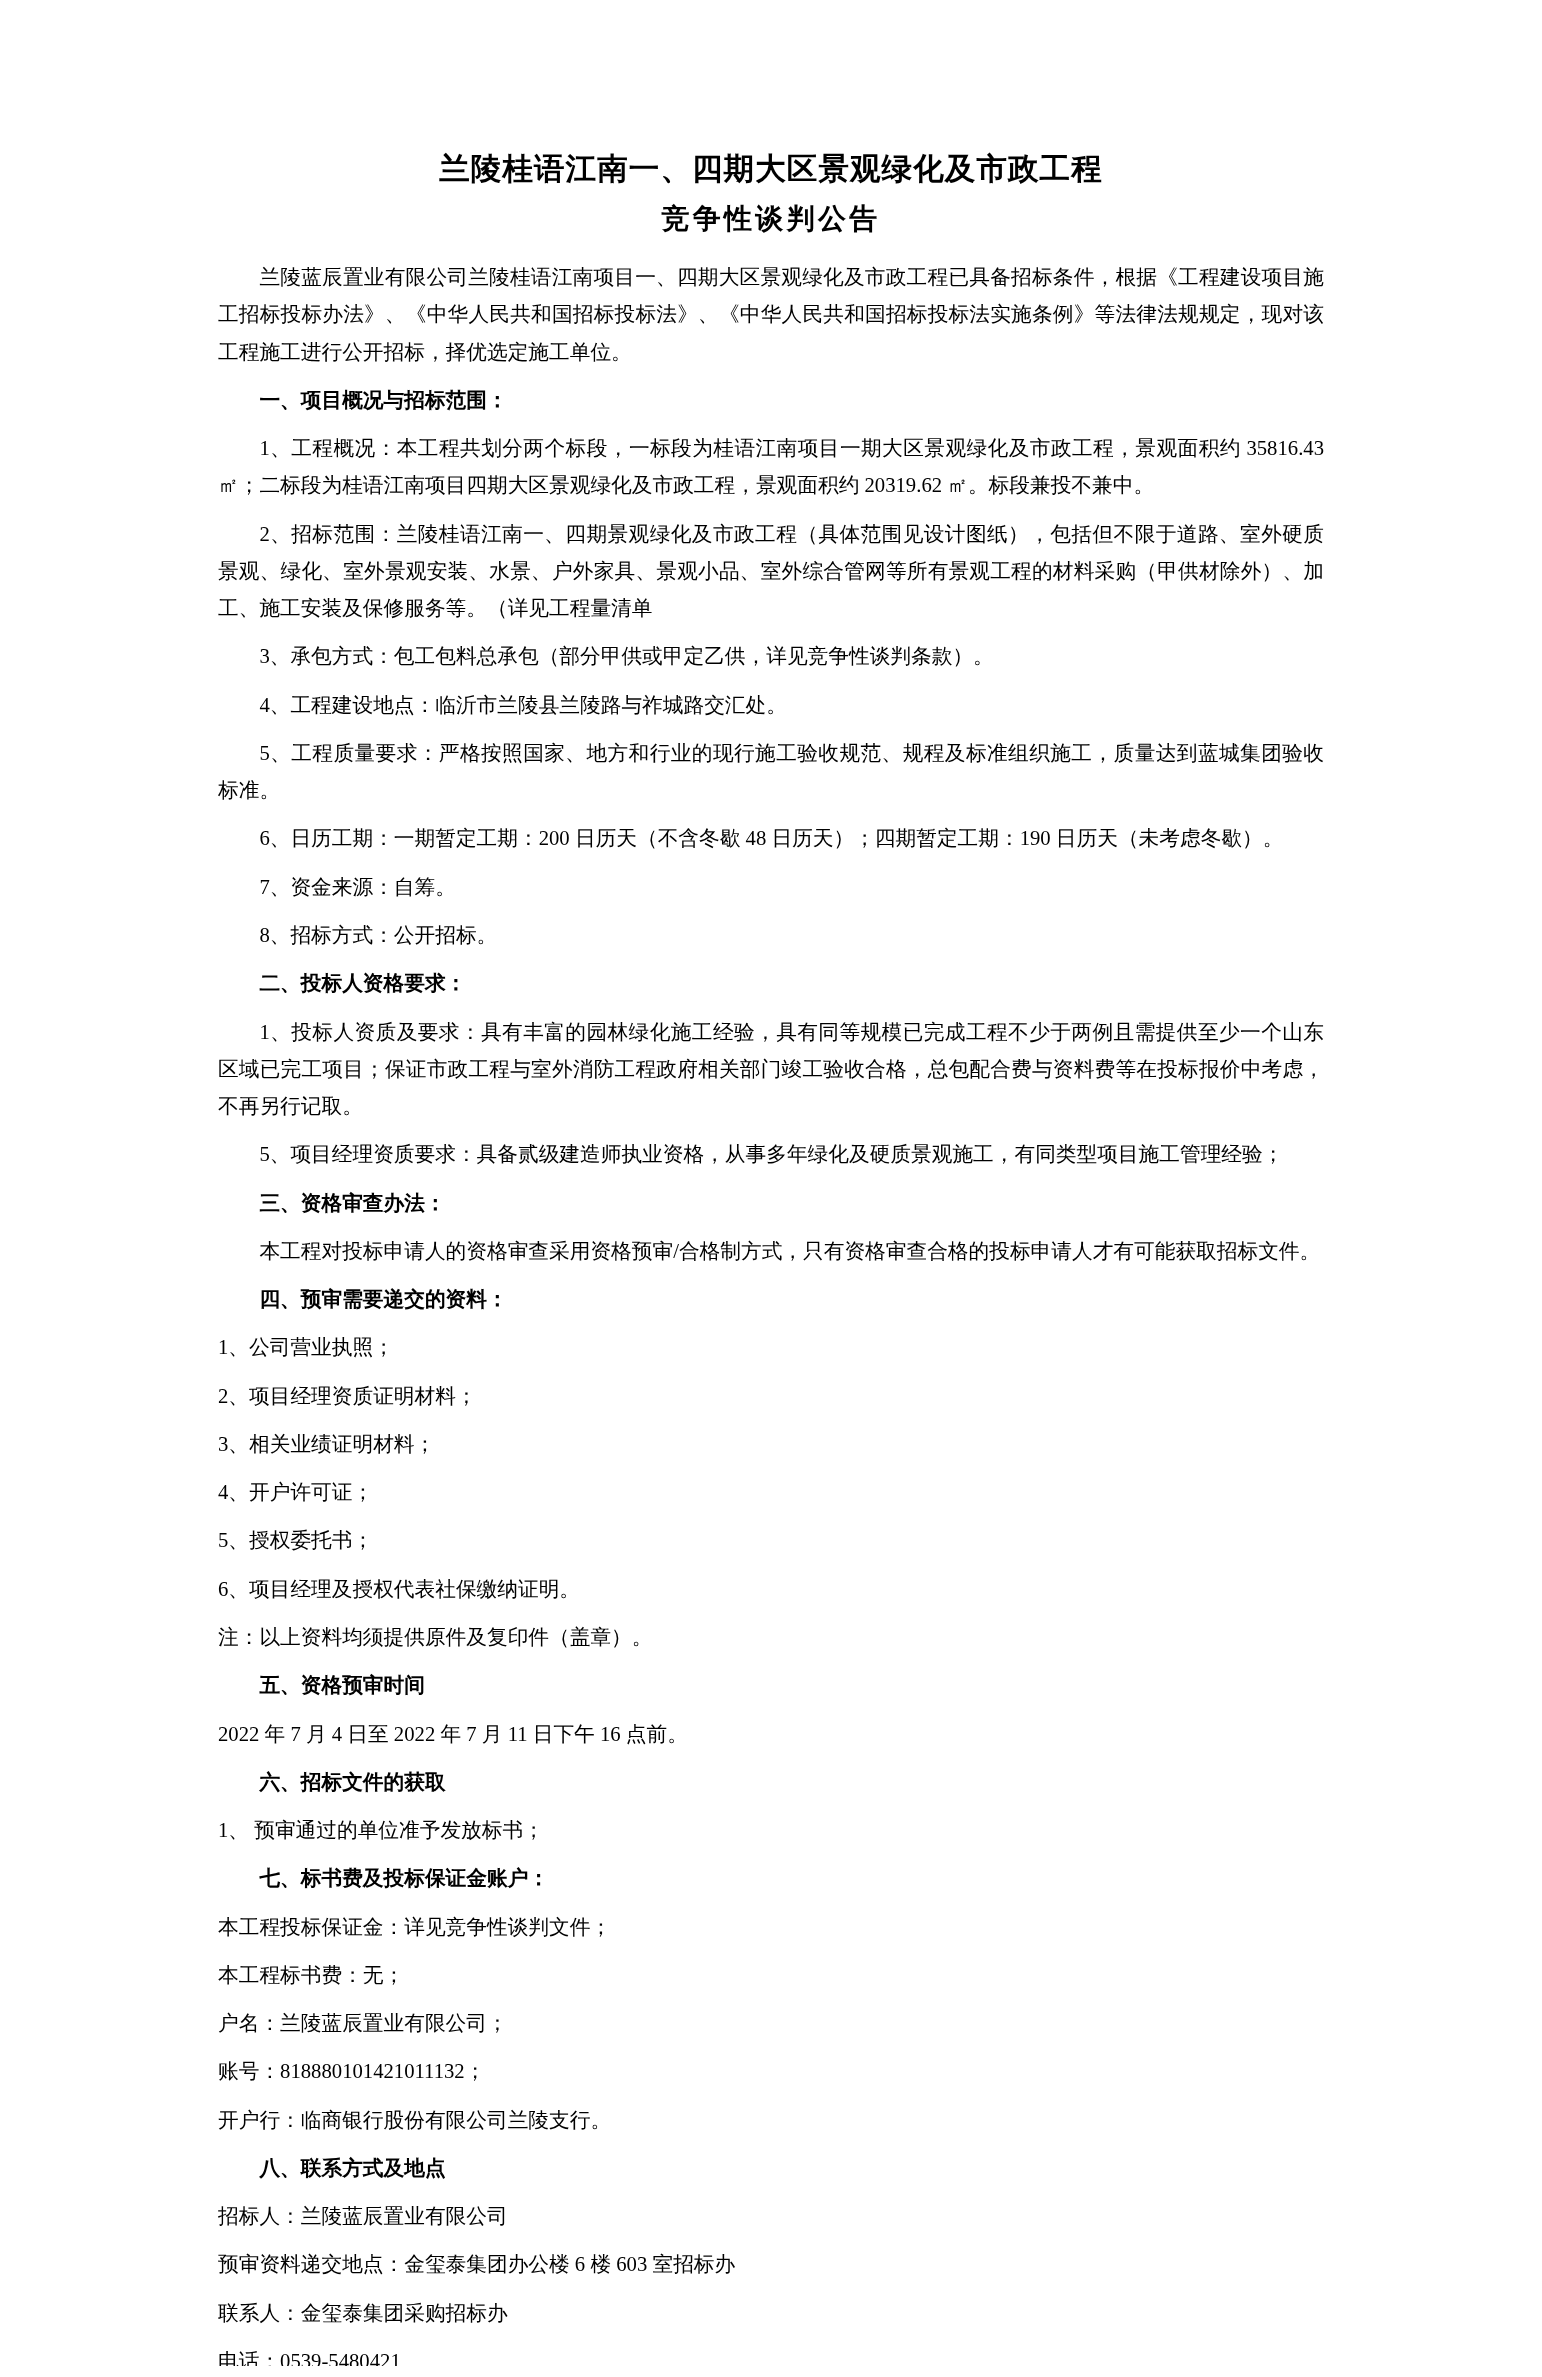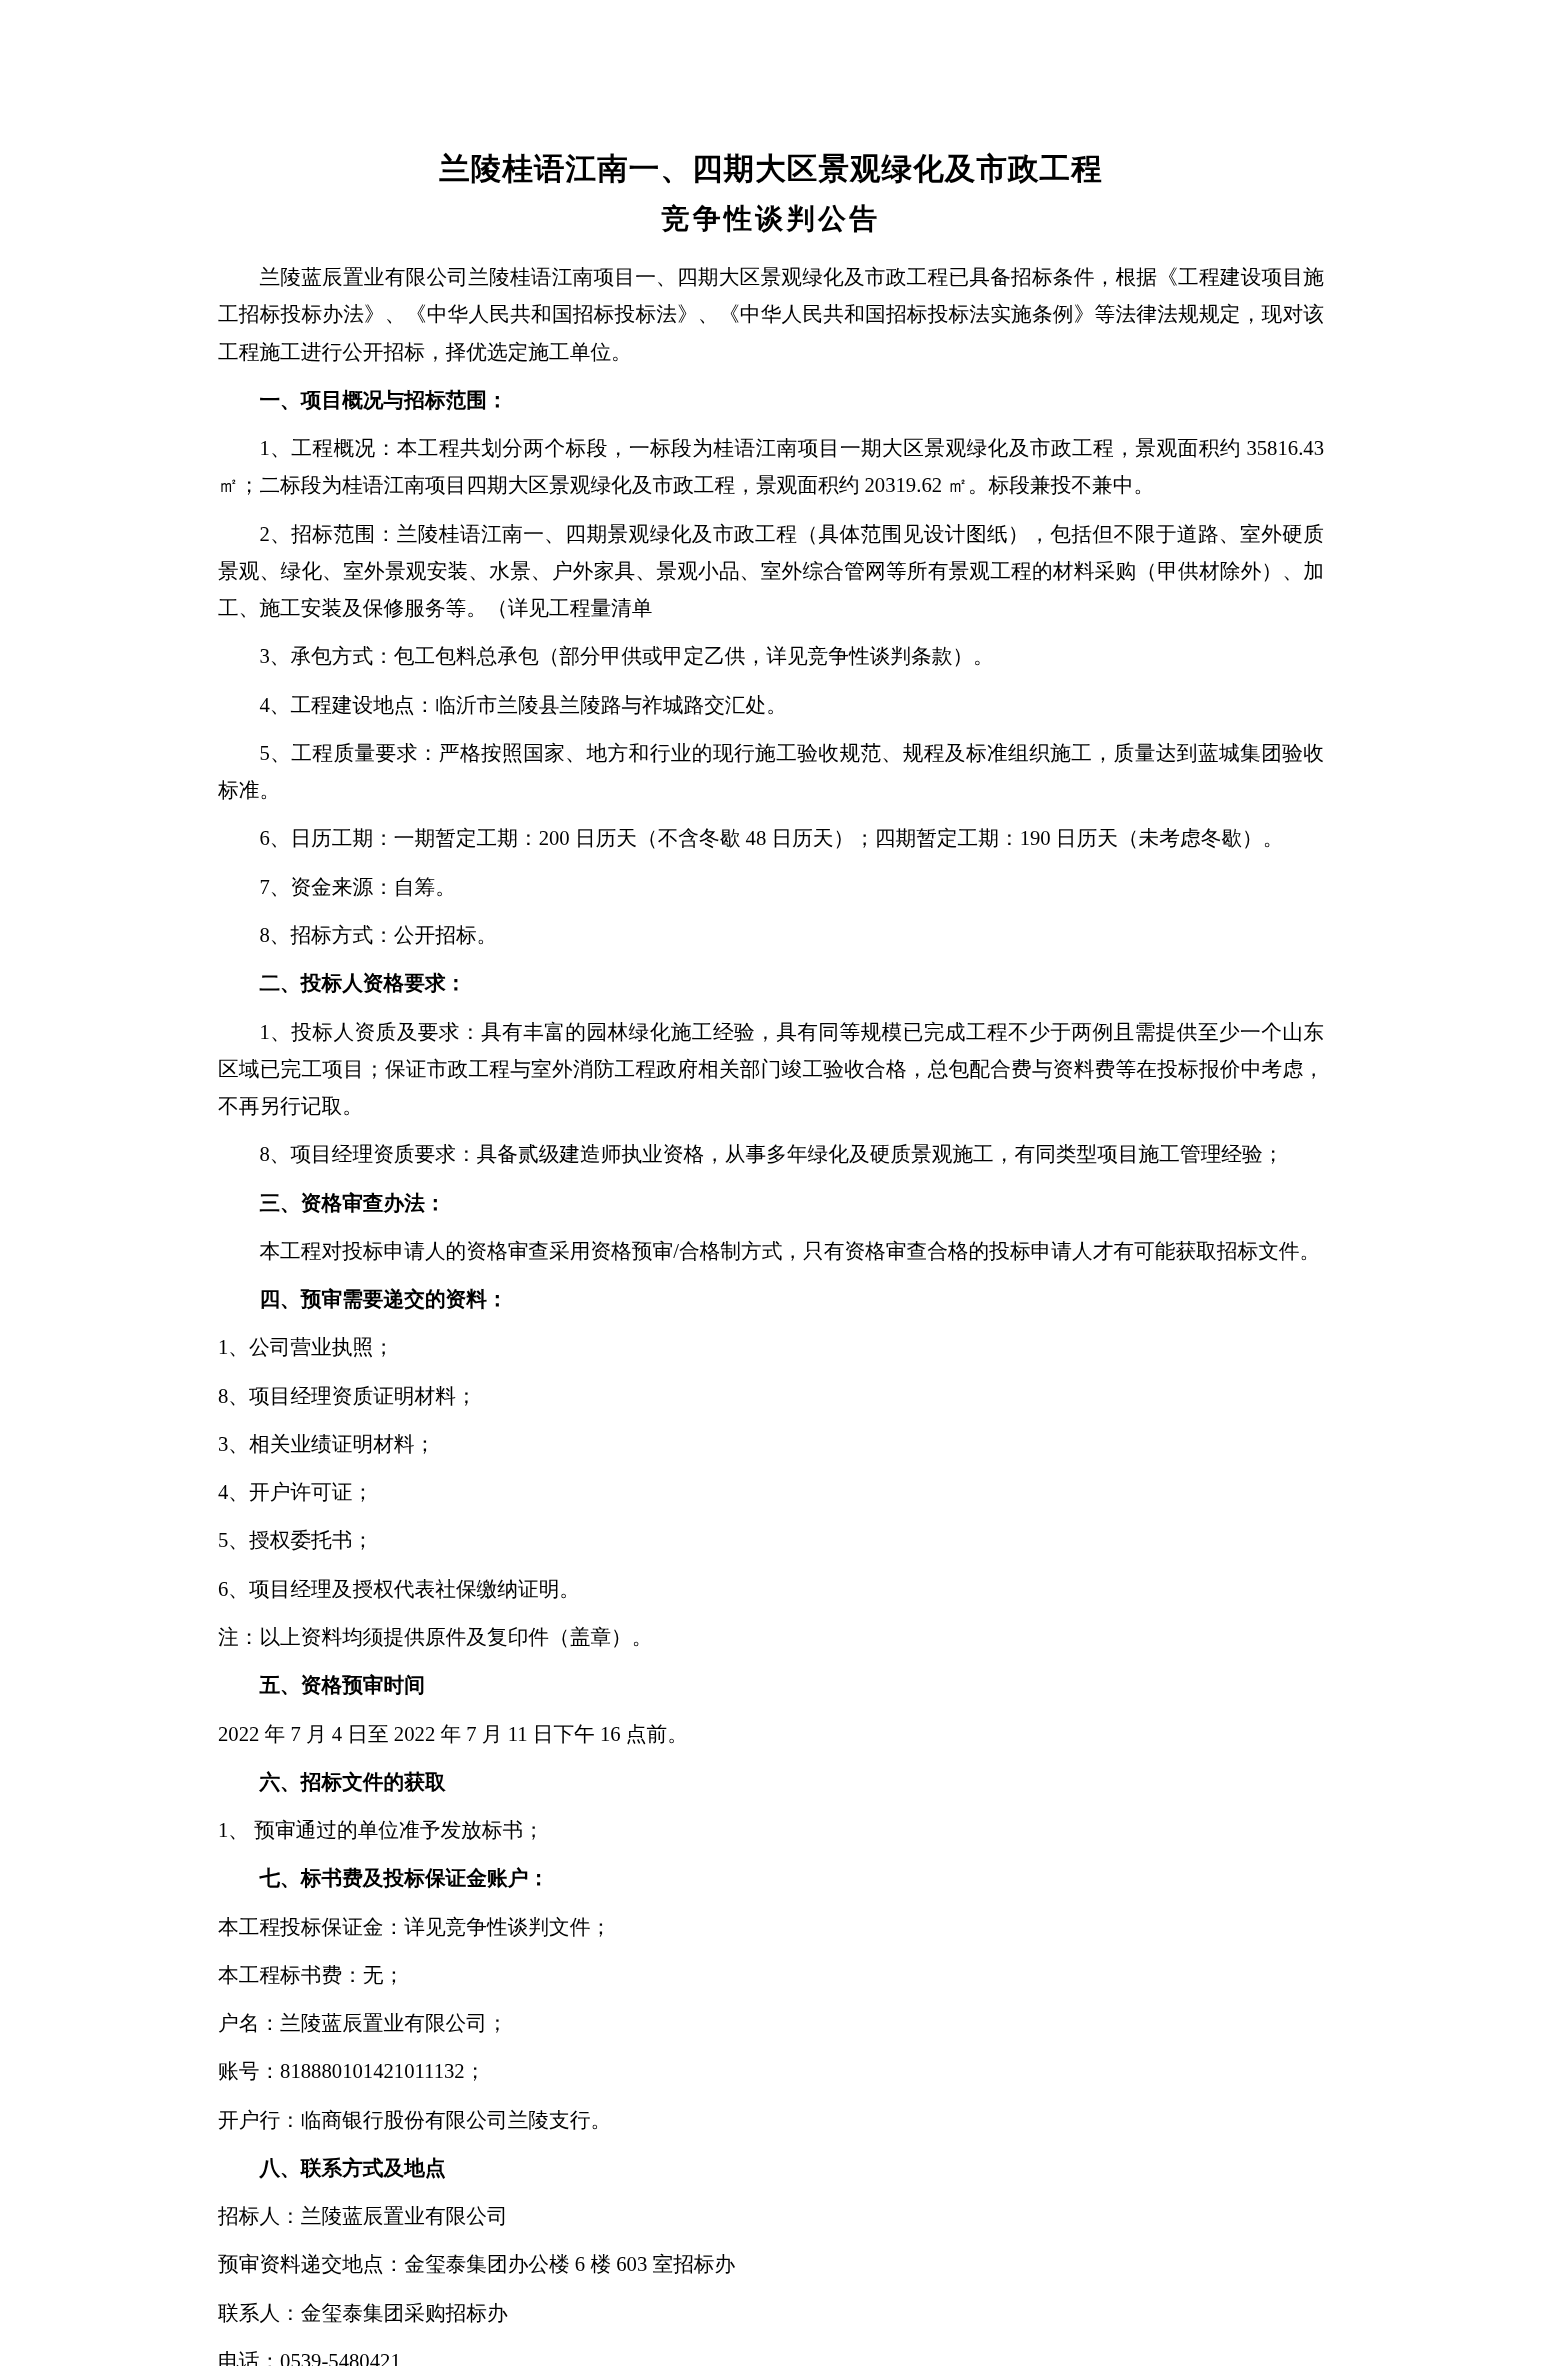--- a/index.html
+++ b/index.html
@@ -72,28 +72,28 @@
     <p class="para">2、招标范围：兰陵桂语江南一、四期景观绿化及市政工程（具体范围见设计图纸），包括但不限于道路、室外硬质景观、绿化、室外景观安装、水景、户外家具、景观小品、室外综合管网等所有景观工程的材料采购（甲供材除外）、加工、施工安装及保修服务等。（详见工程量清单</p>
     <p class="para">3、承包方式：包工包料总承包（部分甲供或甲定乙供，详见竞争性谈判条款）。</p>
     <p class="para">4、工程建设地点：临沂市兰陵县兰陵路与祚城路交汇处。</p>
     <p class="para">5、工程质量要求：严格按照国家、地方和行业的现行施工验收规范、规程及标准组织施工，质量达到蓝城集团验收标准。</p>
     <p class="para">6、日历工期：一期暂定工期：200 日历天（不含冬歇 48 日历天）；四期暂定工期：190 日历天（未考虑冬歇）。</p>
     <p class="para">7、资金来源：自筹。</p>
     <p class="para">8、招标方式：公开招标。</p>
 
     <p class="para heading">二、投标人资格要求：</p>
     <p class="para">1、投标人资质及要求：具有丰富的园林绿化施工经验，具有同等规模已完成工程不少于两例且需提供至少一个山东区域已完工项目；保证市政工程与室外消防工程政府相关部门竣工验收合格，总包配合费与资料费等在投标报价中考虑，不再另行记取。</p>
-    <p class="para">8、项目经理资质要求：具备贰级建造师执业资格，从事多年绿化及硬质景观施工，有同类型项目施工管理经验；</p>
+    <p class="para">5、项目经理资质要求：具备贰级建造师执业资格，从事多年绿化及硬质景观施工，有同类型项目施工管理经验；</p>
 
     <p class="para heading">三、资格审查办法：</p>
     <p class="para">本工程对投标申请人的资格审查采用资格预审/合格制方式，只有资格审查合格的投标申请人才有可能获取招标文件。</p>
 
     <p class="para heading">四、预审需要递交的资料：</p>
     <p class="para noindent">1、公司营业执照；</p>
-    <p class="para noindent">8、项目经理资质证明材料；</p>
+    <p class="para noindent">2、项目经理资质证明材料；</p>
     <p class="para noindent">3、相关业绩证明材料；</p>
     <p class="para noindent">4、开户许可证；</p>
     <p class="para noindent">5、授权委托书；</p>
     <p class="para noindent">6、项目经理及授权代表社保缴纳证明。</p>
     <p class="para noindent">注：以上资料均须提供原件及复印件（盖章）。</p>
 
     <p class="para heading">五、资格预审时间</p>
     <p class="para noindent">2022 年 7 月 4 日至 2022 年 7 月 11 日下午 16 点前。</p>
 
     <p class="para heading">六、招标文件的获取</p>

